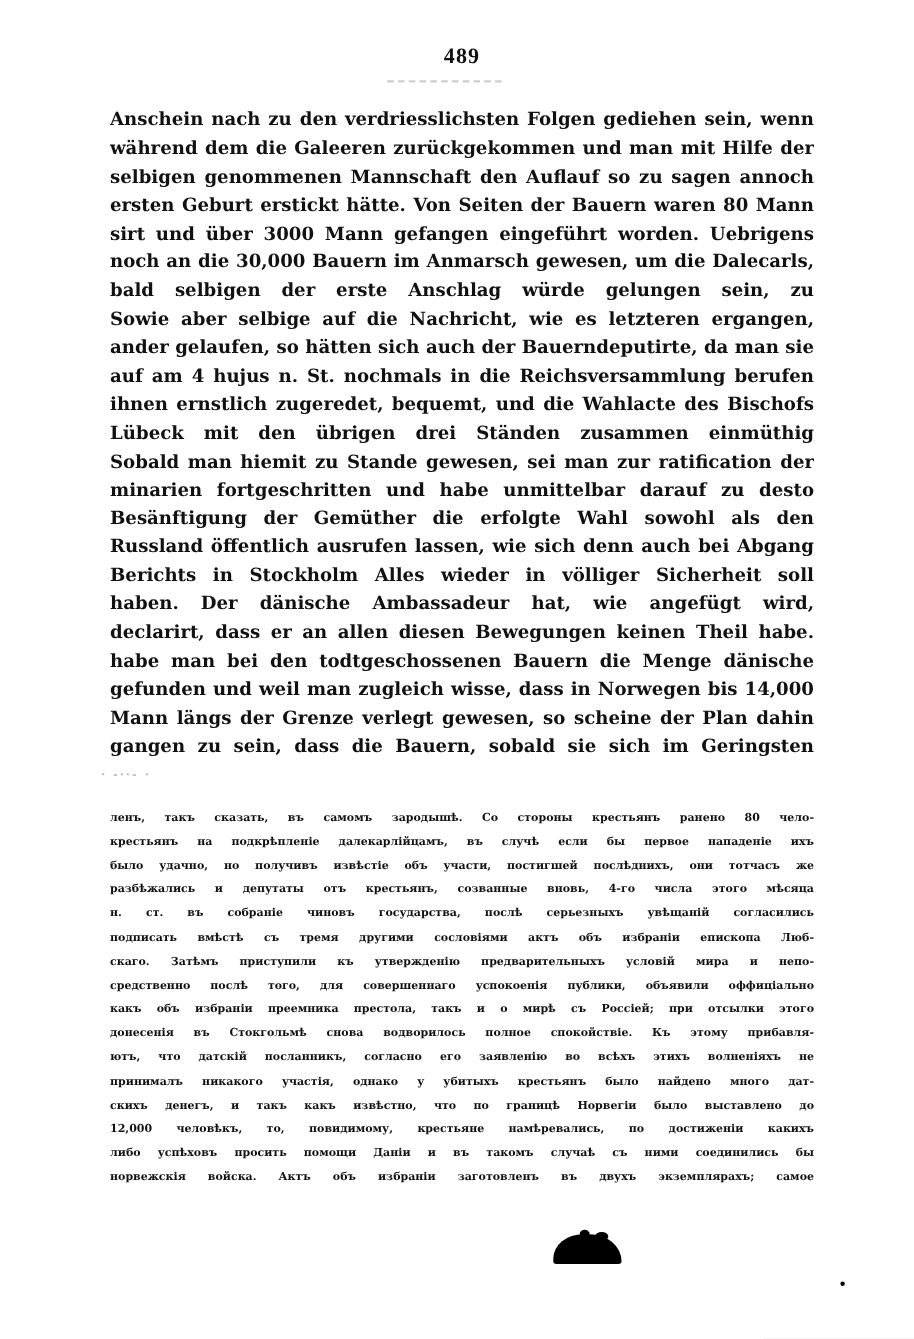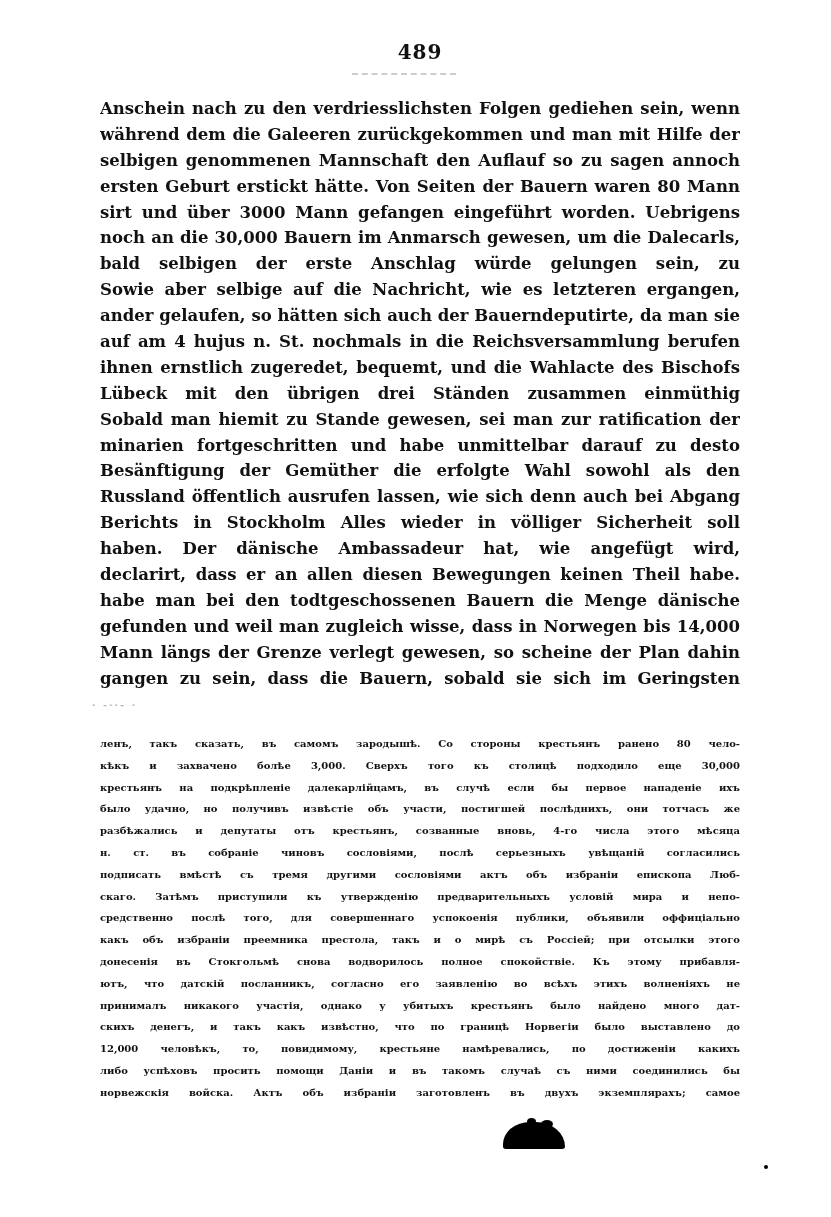--- a/index.html
+++ b/index.html
@@ -6,21 +6,21 @@
   .page{
     position:relative;
     width:831px;height:1217px;
     background:#ffffff;
     font-family:"DejaVu Serif", serif;
     color:#111111;
     overflow:hidden;
   }
   .page-number{
     position:absolute;top:40px;left:100px;width:640px;
-    text-align:center;font-size:20px;font-weight:700;letter-spacing:1px;
+    text-align:center;font-size:20px;font-weight:700;letter-spacing:1px;font-family:Liberation Serif, serif;
   }
   .page-number-smudge{
     position:absolute;top:73px;left:352px;width:104px;height:0;
     border-top:2px dashed #bdbdbd;opacity:.75;
   }
   .german-paragraph{
     position:absolute;top:96px;left:100px;width:640px;
     font-size:16.5px;font-weight:700;
   }
   .german-paragraph .line{
@@ -89,25 +89,24 @@
     <div class="line">habe man bei den todtgeschossenen Bauern die Menge dänische Kronstücke</div>
     <div class="line">gefunden und weil man zugleich wisse, dass in Norwegen bis 14,000</div>
     <div class="line">Mann längs der Grenze verlegt gewesen, so scheine der Plan dahin ge-</div>
     <div class="line">gangen zu sein, dass die Bauern, sobald sie sich im Geringsten würden</div>
   </div>
 
   <div class="stray-marks">· -··- ·</div>
 
   <div class="russian-footnote">
     <div class="line">ленъ, такъ сказать, въ самомъ зародышѣ. Со стороны крестьянъ ранено 80 чело-</div>
-    <div class="line">кѣкъ и захвачено болѣе 3,000. Сверхъ того къ столицѣ подходило еще 30,000</div>
     <div class="line">крестьянъ на подкрѣпленіе далекарлійцамъ, въ случѣ если бы первое нападеніе ихъ</div>
     <div class="line">было удачно, но получивъ извѣстіе объ участи, постигшей послѣднихъ, они тотчасъ же</div>
     <div class="line">разбѣжались и депутаты отъ крестьянъ, созванные вновь, 4-го числа этого мѣсяца</div>
-    <div class="line">н. ст. въ собраніе чиновъ сословіями, послѣ серьезныхъ увѣщаній согласились</div>
+    <div class="line">н. ст. въ собраніе чиновъ государства, послѣ серьезныхъ увѣщаній согласились</div>
     <div class="line">подписать вмѣстѣ съ тремя другими сословіями актъ объ избраніи епископа Люб-</div>
     <div class="line">скаго. Затѣмъ приступили къ утвержденію предварительныхъ условій мира и непо-</div>
     <div class="line">средственно послѣ того, для совершеннаго успокоенія публики, объявили оффиціально</div>
     <div class="line">какъ объ избраніи преемника престола, такъ и о мирѣ съ Россіей; при отсылки этого</div>
     <div class="line">донесенія въ Стокгольмѣ снова водворилось полное спокойствіе. Къ этому прибавля-</div>
     <div class="line">ютъ, что датскій посланникъ, согласно его заявленію во всѣхъ этихъ волненіяхъ не</div>
     <div class="line">принималъ никакого участія, однако у убитыхъ крестьянъ было найдено много дат-</div>
     <div class="line">скихъ денегъ, и такъ какъ извѣстно, что по границѣ Норвегіи было выставлено до</div>
     <div class="line">12,000 человѣкъ, то, повидимому, крестьяне намѣревались, по достиженіи какихъ</div>
     <div class="line">либо успѣховъ просить помощи Даніи и въ такомъ случаѣ съ ними соединились бы</div>

